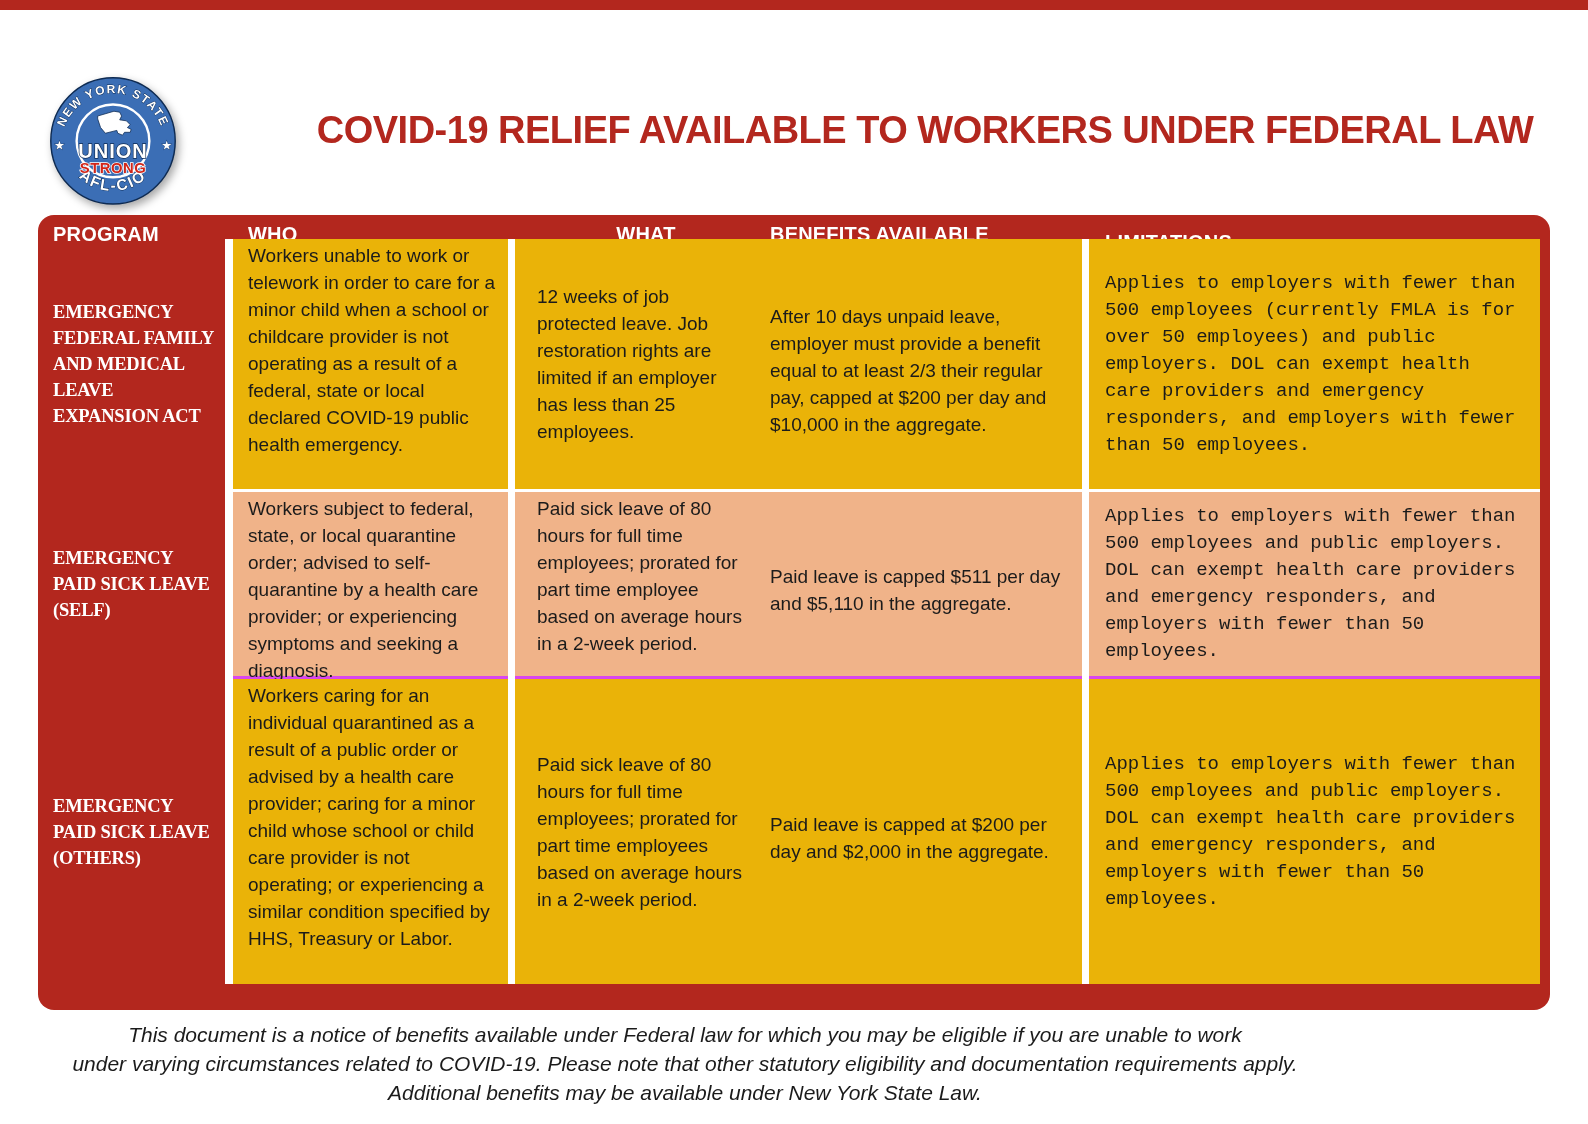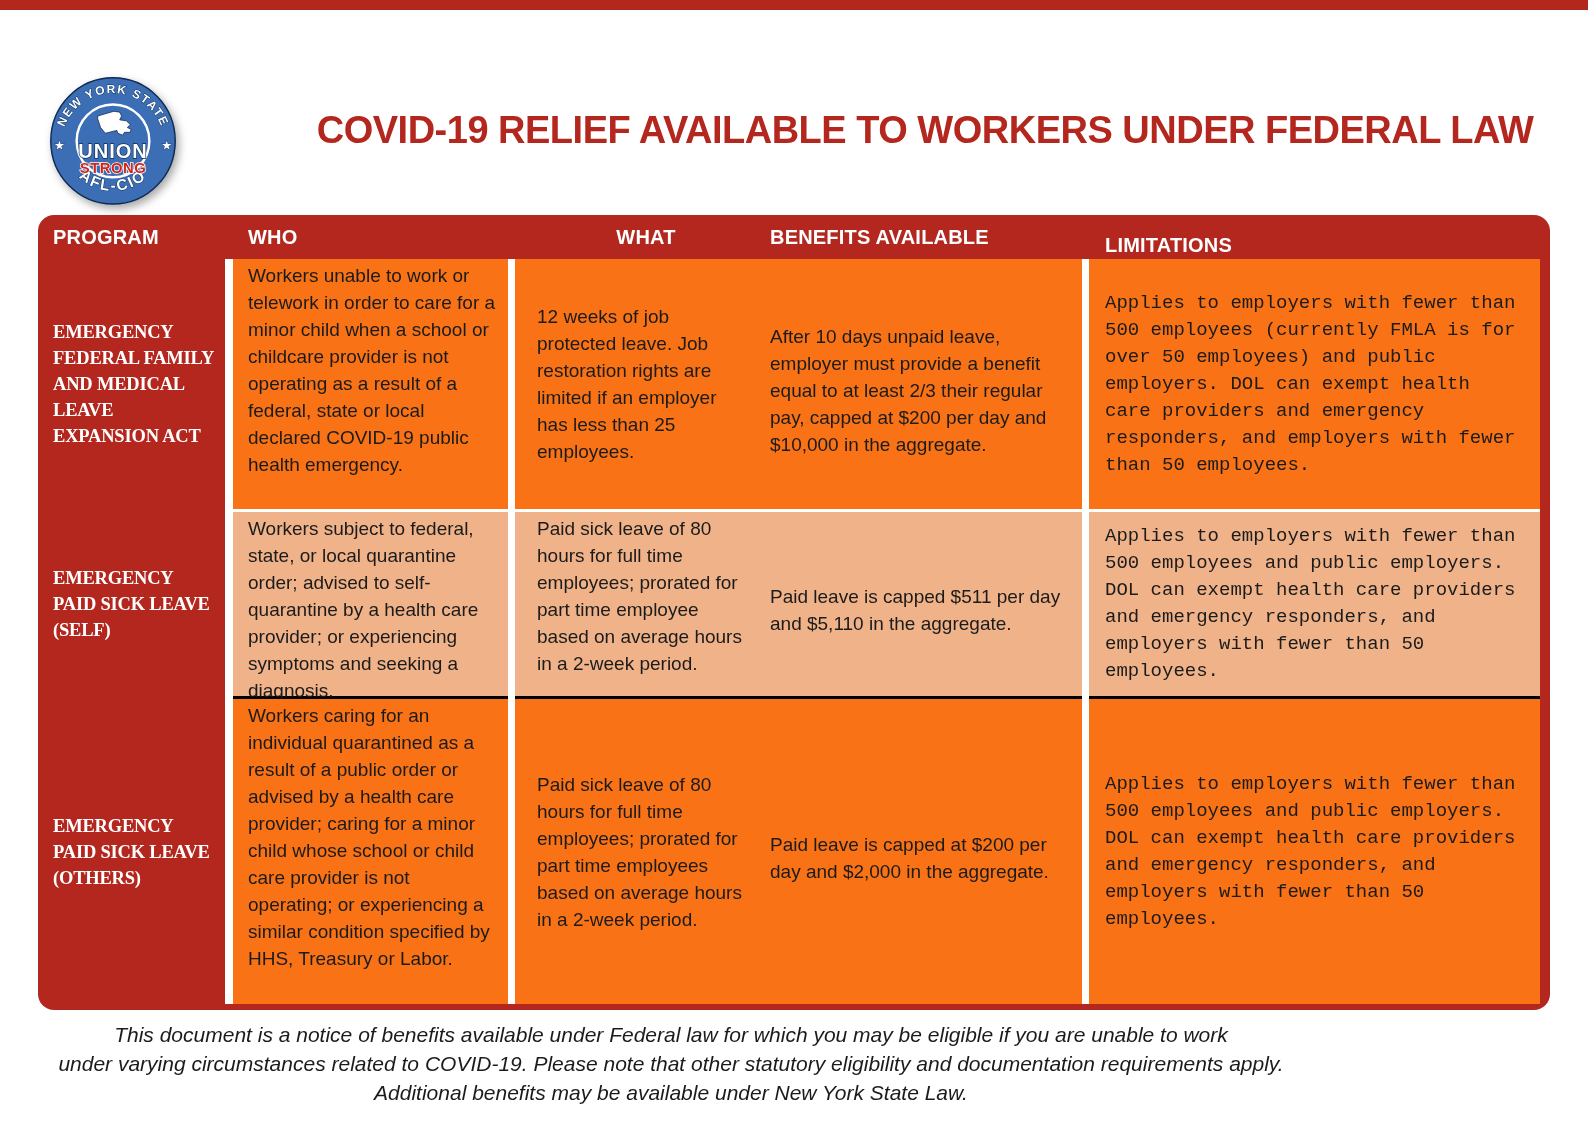--- a/index.html
+++ b/index.html
@@ -20,59 +20,60 @@
     text-align:center; color:#b3271e; font-weight:bold; font-size:38px;
     letter-spacing:-0.5px; line-height:44px;
   }
 
   
   .covid-table {
     position:absolute; left:38px; top:215px; width:1512px; height:795px;
     background:#b3271e; border-radius:16px; overflow:hidden;
   }
   .thead {
-    display:grid; height:44px;
+    display:grid; height:24px;
     grid-template-columns:187px 8px 275px 7px 240px 327px 7px 451px 10px;
     align-items:center; color:#fff; font-weight:bold; font-size:20px;
   }
   .thead .h { padding-left:15px; letter-spacing:0.2px; }
   .thead .h.what { padding-left:22px;text-align:center; }
   .thead .h.lim  { padding-left:16px;margin-top:16px; }
   .tbody {
     display:grid;
     grid-template-columns:187px 8px 275px 7px 240px 327px 7px 451px 10px;
     grid-template-rows:250px 190px 305px 10px;
   }
   .gut { background:#ffffff; }          
   .redcell { background:transparent; }   
 
   .prog {
     display:flex; flex-direction:column; justify-content:center;
     color:#ffffff; font-weight:bold; font-size:18.5px; line-height:26px;
     letter-spacing:-0.2px; padding:4px 8px 4px 15px;font-family:Liberation Serif, serif;
   }
   .cell {
-    background:#f97316; color:#1b1b1b; font-size:19px; line-height:27px;
+    background:#eab308; color:#1b1b1b; font-size:19px; line-height:27px;
     display:flex; flex-direction:column; justify-content:center;
   }
   .cell.v-top { justify-content:flex-start; }
   .cell.who  { padding:3px 10px 3px 15px; }
   .cell.what { padding:3px 10px 3px 22px; }
   .cell.ben  { padding:15px 20px 3px 15px; }
   .cell.lim  { padding:3px 22px 3px 16px;font-family:Liberation Mono, monospace; }
   .cell.orange {
     background:#f0b389;
-    border-top:3px solid #ffffff; border-bottom:3px solid #000000;
+    border-top:3px solid #ffffff; border-bottom:3px solid #d946ef;
   }
 
   
   .footer {
     position:absolute; left:0; top:1020px; width:1342px;
     text-align:center; font-style:italic; font-size:21px; line-height:29px;
     color:#1b1b1b;
+    padding-left:14px;
   }
 
   
   .logo text { font-family:"Liberation Sans", sans-serif; font-weight:bold; }
 </style>
 </head>
 <body>
 
 <div id="page">
 

